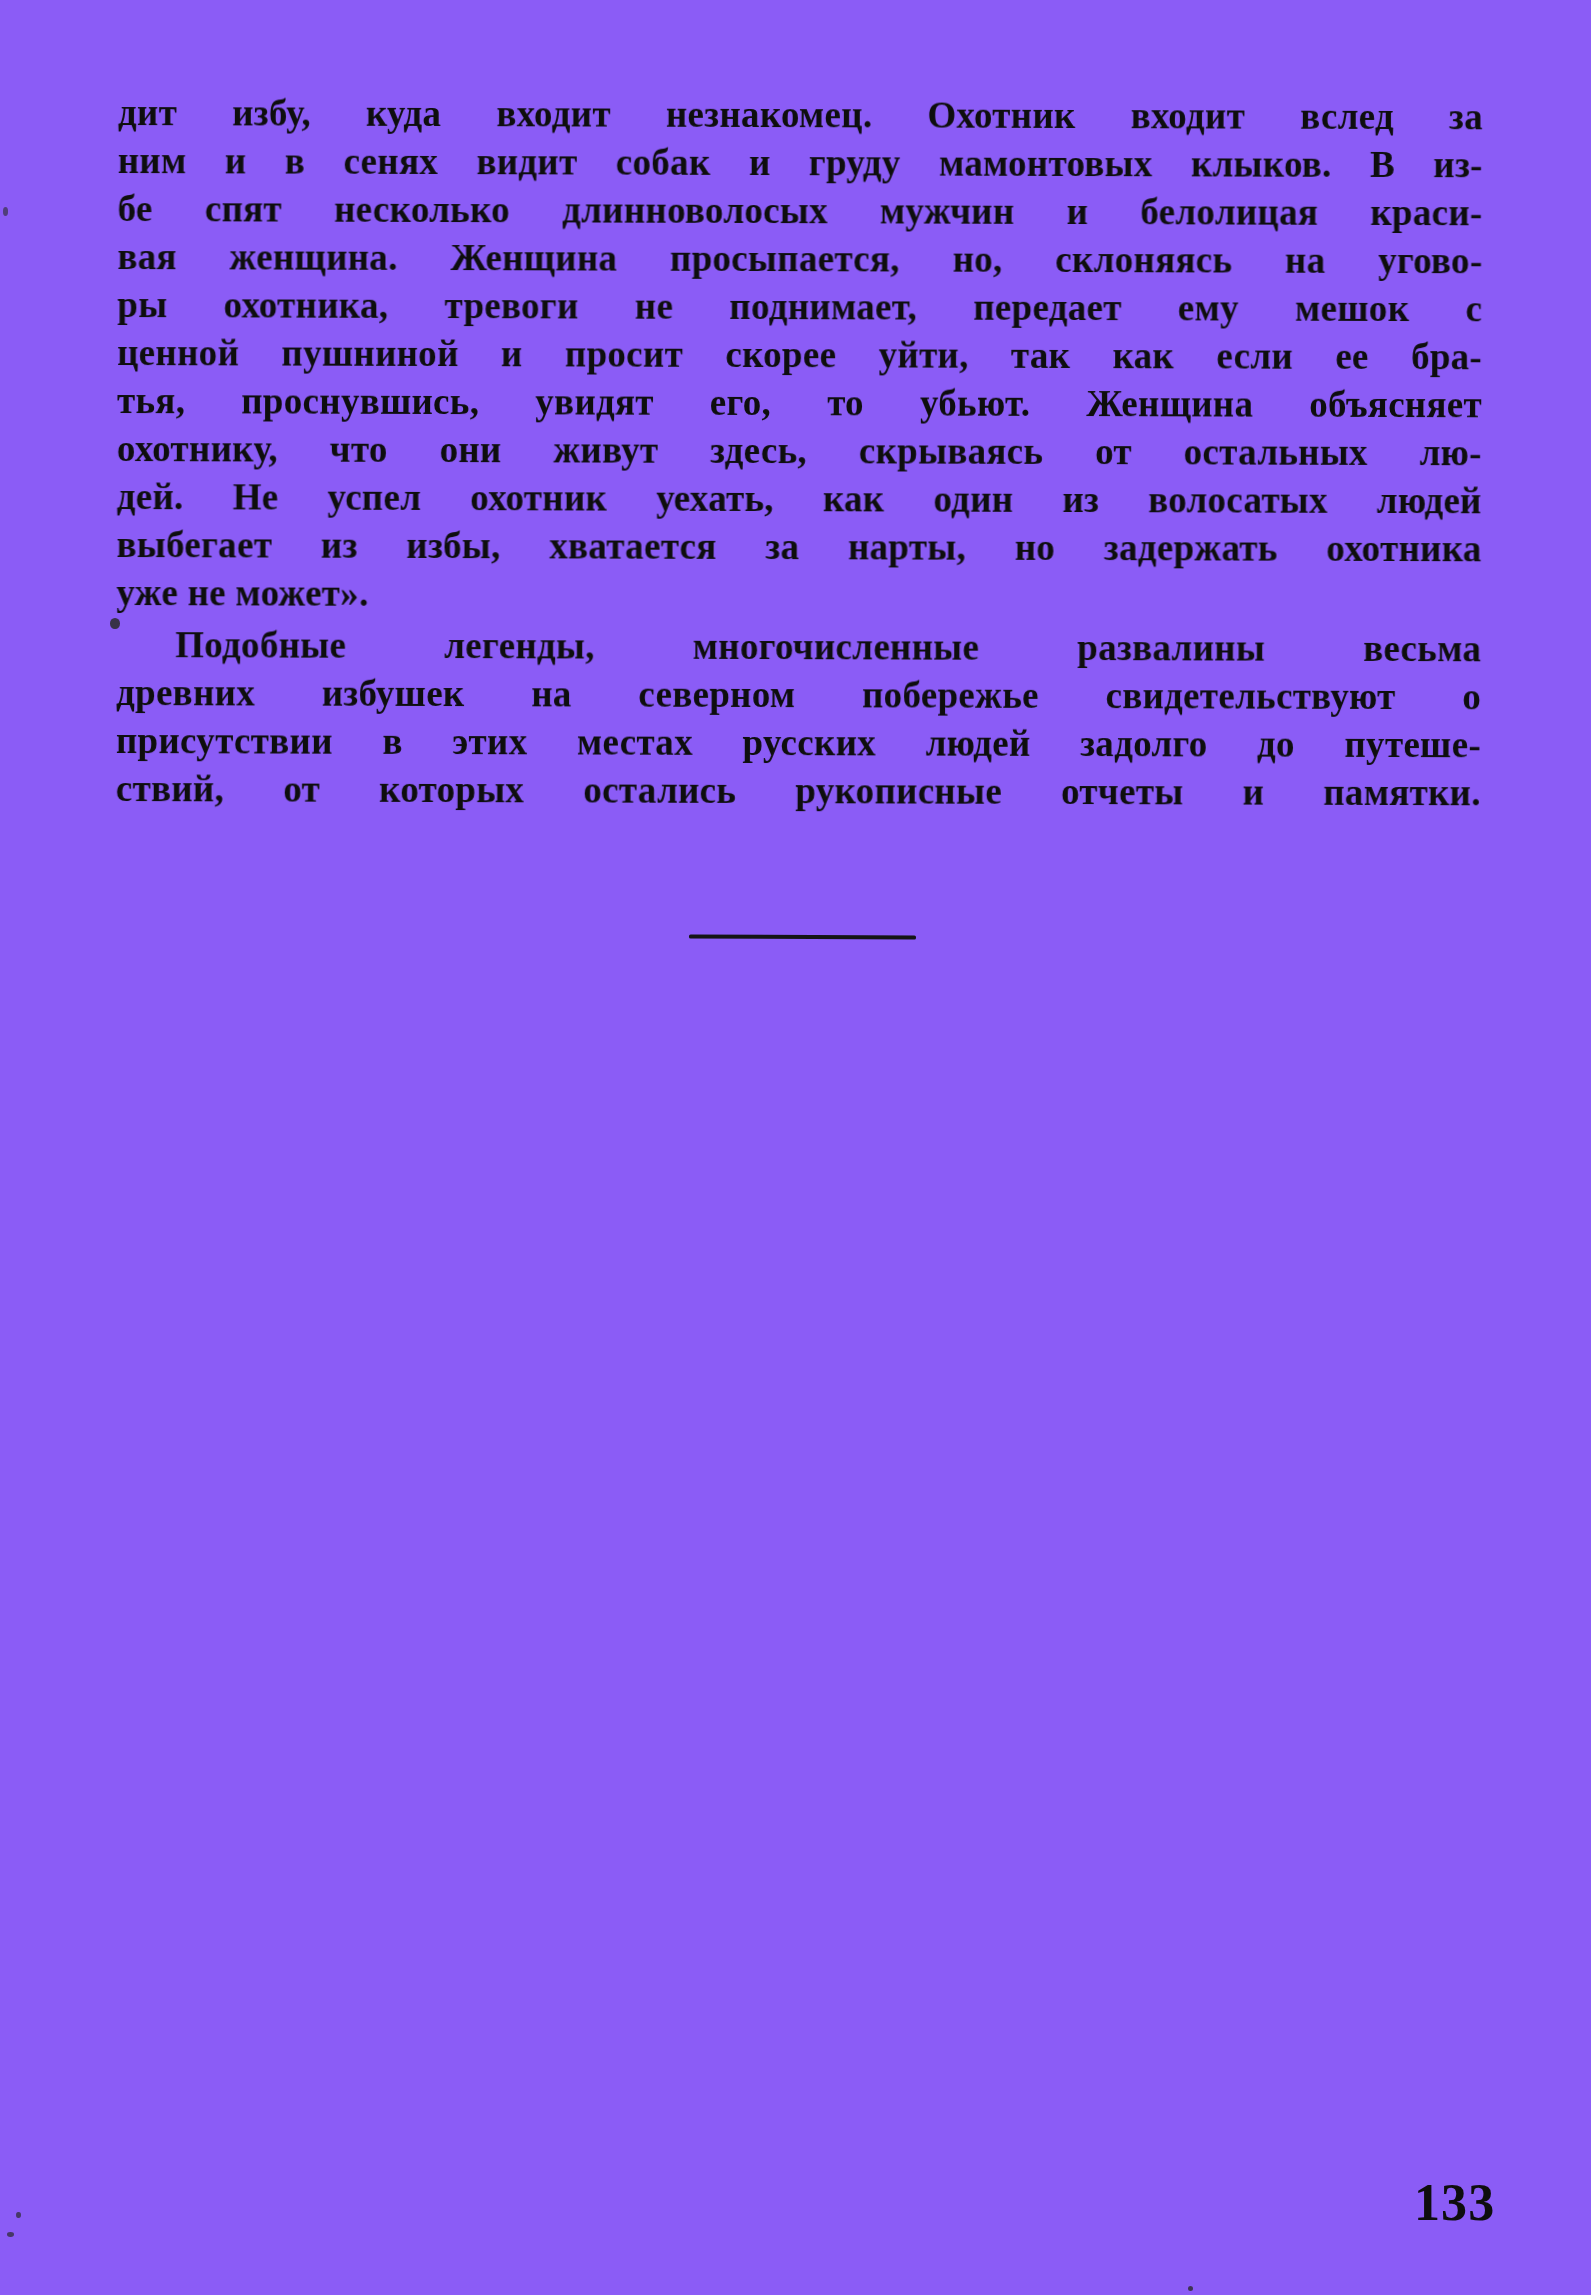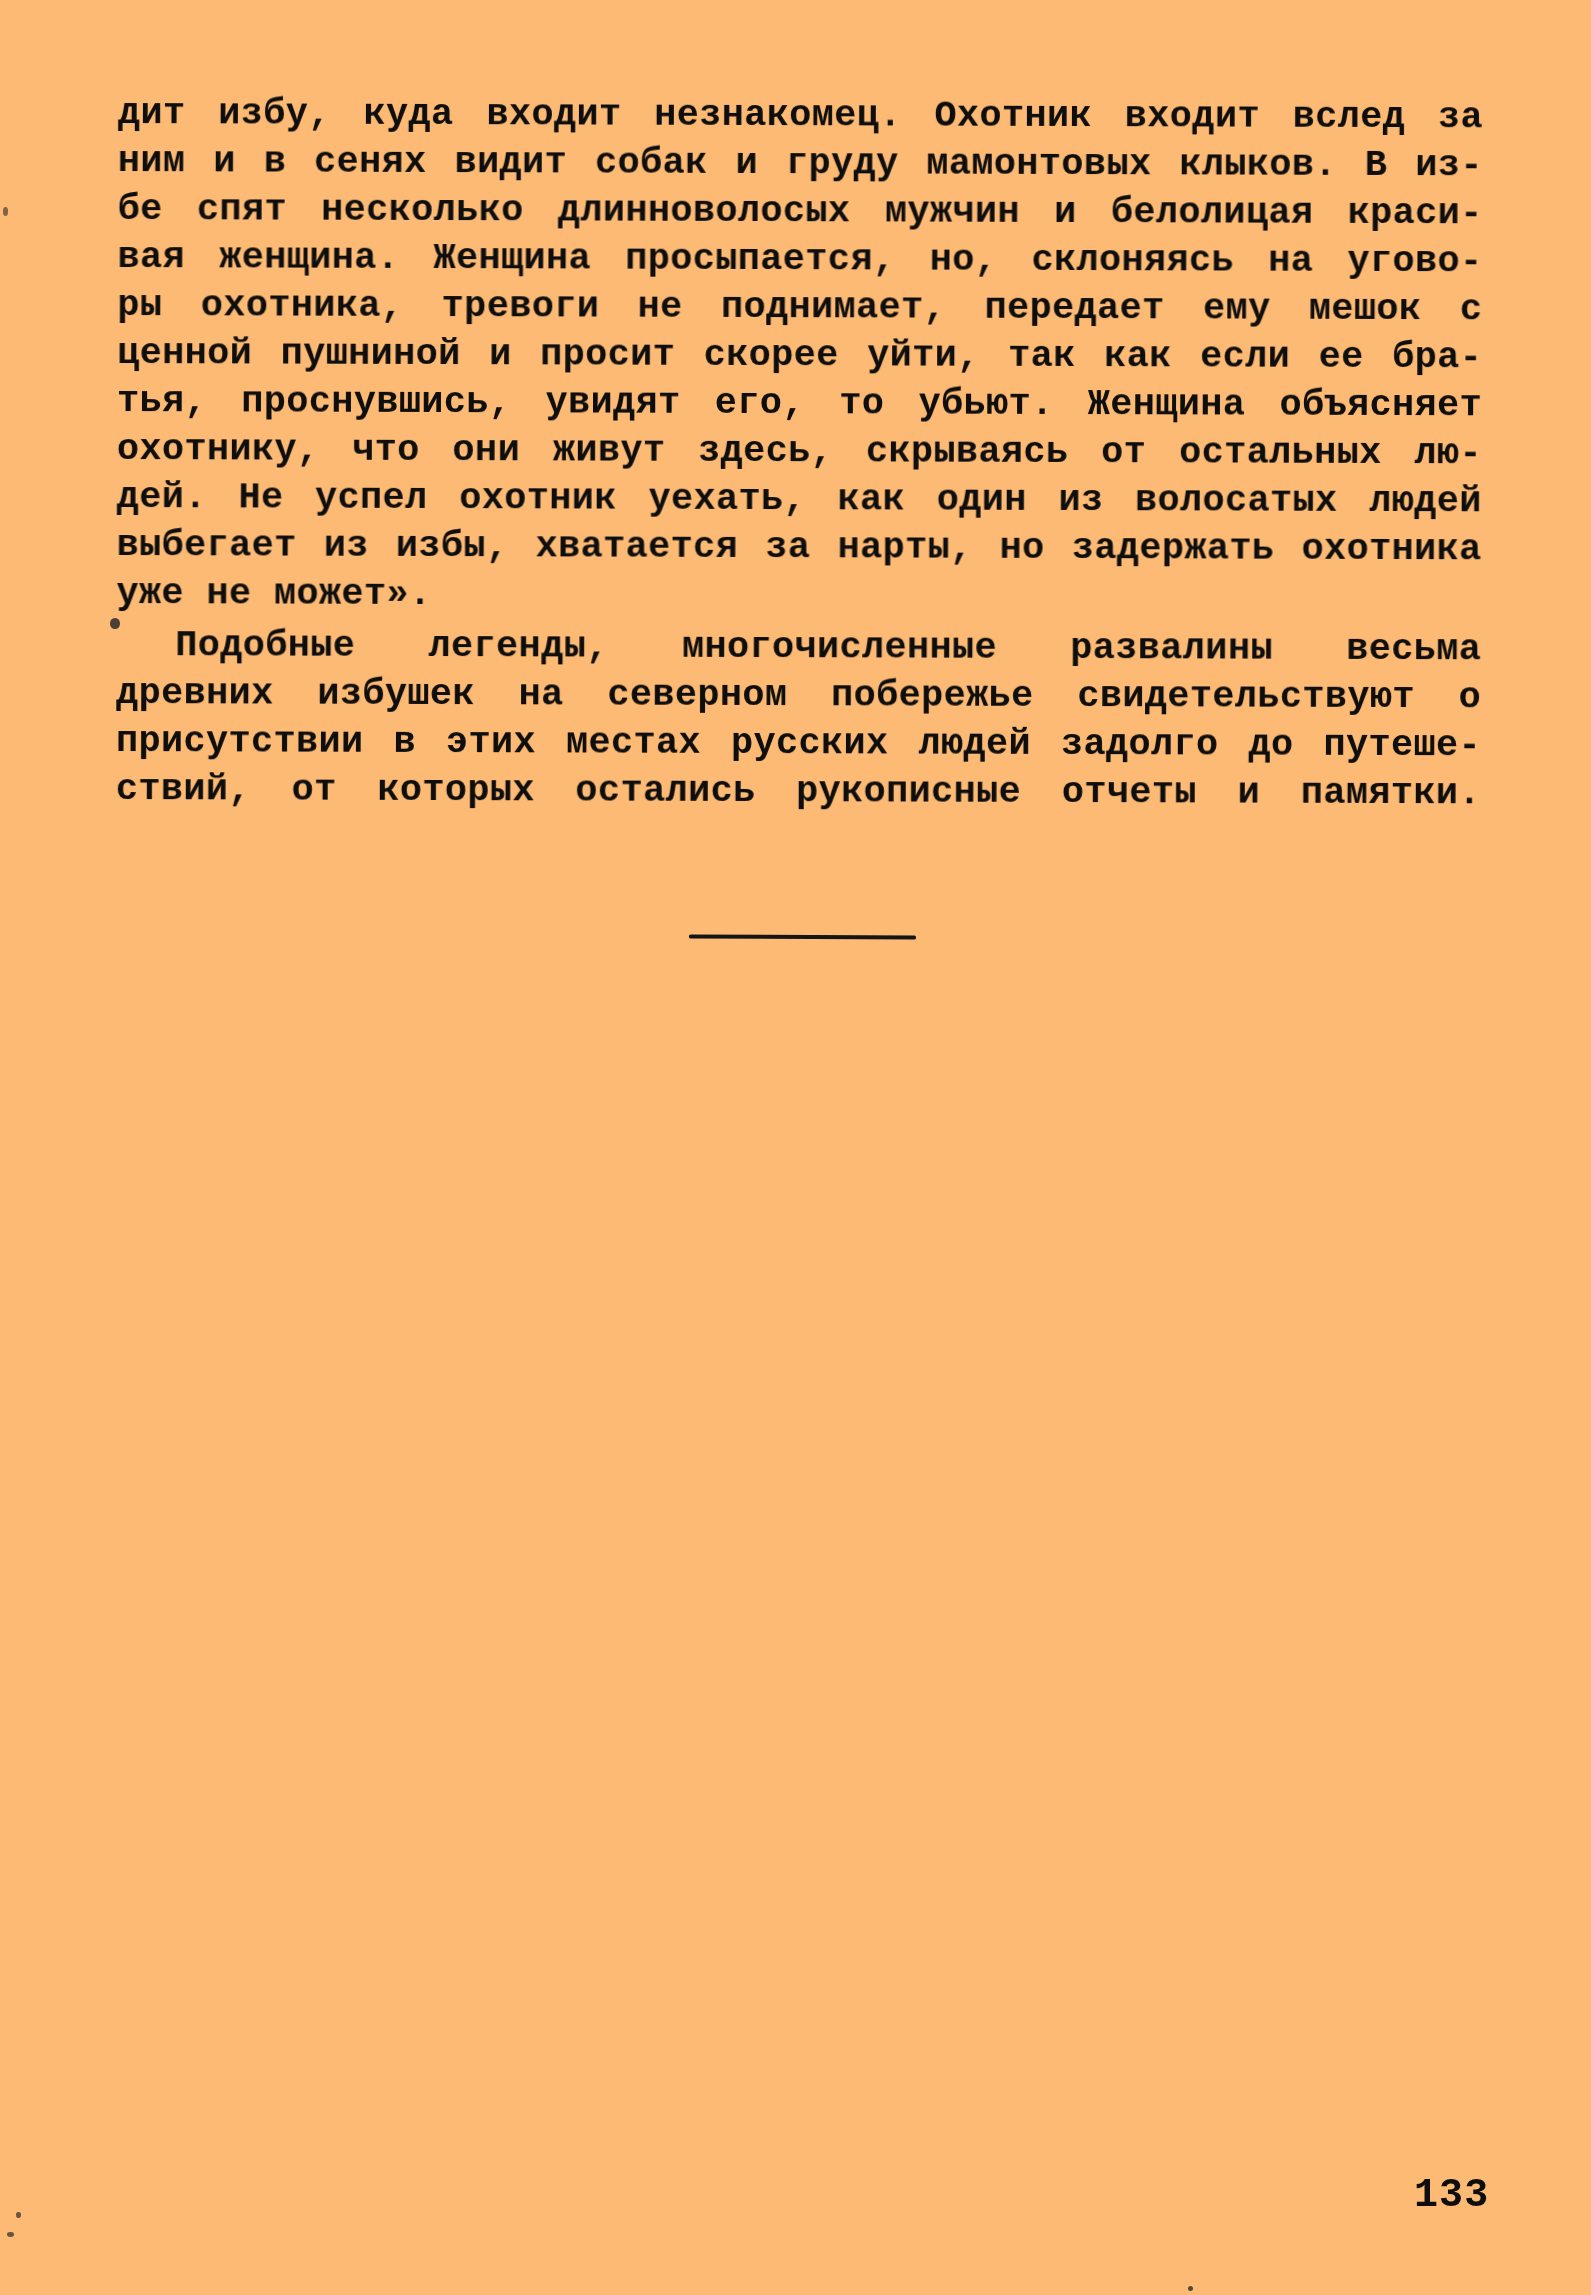--- a/index.html
+++ b/index.html
@@ -4,23 +4,23 @@
 <style>
   html, body {
     margin: 0;
     padding: 0;
     background: #e8e8e4;
   }
   .page {
     position: relative;
     width: 1592px;
     height: 2295px;
-    background: #fdba74;
+    background: #8b5cf6;
     overflow: hidden;
-    font-family: Liberation Mono, monospace;
+    font-family: Liberation Serif, serif;
     color: #0e0e0e;
   }
   .content {
     position: absolute;
     left: 118px;
     top: 89px;
     width: 1365px;
     transform: rotate(0.18deg);
     transform-origin: top left;
   }
@@ -54,21 +54,21 @@
     width: 227px;
     height: 3.7px;
     background: #151515;
     border-radius: 1.6px;
     transform: rotate(0.25deg);
   }
   .page-number {
     position: absolute;
     left: 1414px;
     top: 2173px;
-    font-size: 40px;
+    font-size: 52px;
     font-weight: 600;
     letter-spacing: 1.1px;
     filter: blur(0.2px);
   }
   .speck {
     position: absolute;
     background: #2a2a2a;
     border-radius: 50%;
     opacity: 0.85;
   }

